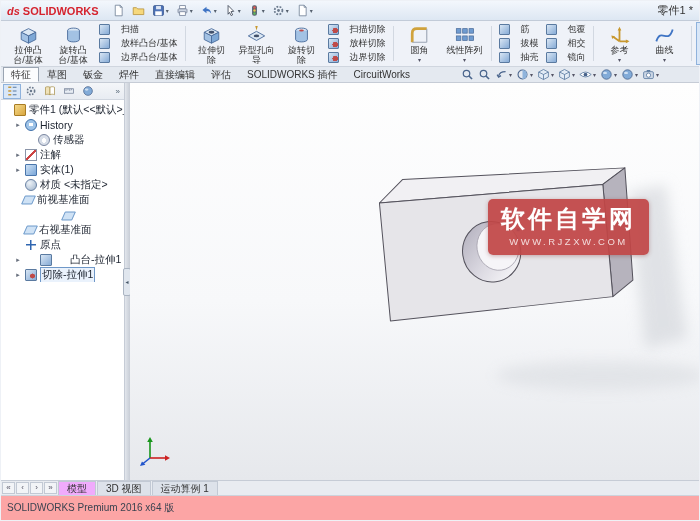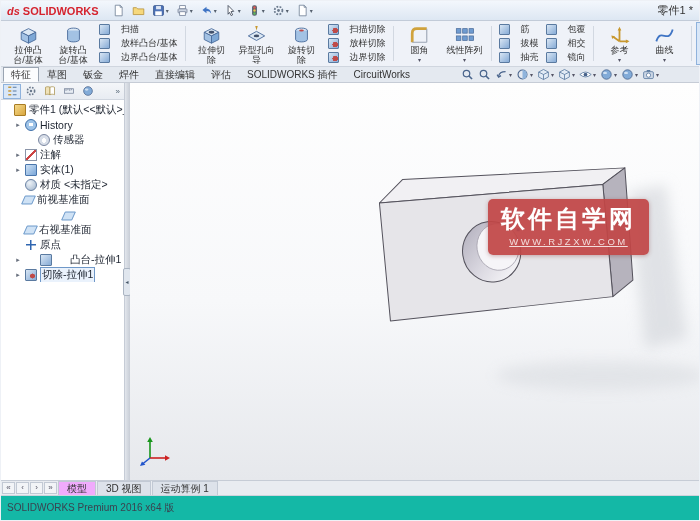--- a/index.html
+++ b/index.html
@@ -84,30 +84,30 @@
     background:#e0e6ee;border:1px solid #aab4c2;border-radius:2px;font-size:6px;color:#456;
     display:flex;align-items:center;justify-content:center;padding:0;}
 
   .viewport{flex:1;position:relative;overflow:hidden;
     background:linear-gradient(180deg,#fefefe 0%,#f7f8fa 55%,#e6e8ec 100%);}
   .scene{position:absolute;inset:0;width:100%;height:100%;}
   .watermark{position:absolute;left:358px;top:116px;width:161px;height:56px;background:rgba(193,70,70,.93);
     border-radius:5px;color:#fff;display:flex;flex-direction:column;align-items:center;justify-content:center;
     box-shadow:0 1px 4px rgba(120,40,40,.35);}
   .wm1{font-size:24px;font-weight:bold;letter-spacing:3px;line-height:1;}
-  .wm2{font-size:9.5px;letter-spacing:2.5px;color:#f3dcdc;margin-top:5px;text-decoration:underline;}
+  .wm2{font-size:9.5px;letter-spacing:2.5px;color:#f3dcdc;margin-top:5px;}
   .triad{position:absolute;left:8px;bottom:12px;width:40px;height:40px;}
 
   
   .btabs{height:15px;flex:none;background:#e9ecf1;border-top:1px solid #c6ccd6;display:flex;align-items:flex-end;padding:0 1px;gap:1px;}
   .bnav{width:13px;height:12px;font-size:8px;line-height:1;color:#556;background:#f2f4f7;border:1px solid #c2c9d4;
     display:flex;align-items:center;justify-content:center;padding:0;margin-bottom:1px;}
   .btab{height:14px;font-size:10px;padding:0 8px;background:#dde2ea;border:1px solid #c2c9d4;border-bottom:none;color:#333;display:flex;align-items:center;}
   .btab.active{background:#f0abfc;}
-  .status{height:17px;flex:none;background:#14b8a6;border-top:1px solid #cdd3dc;display:flex;align-items:center;
+  .status{height:17px;flex:none;background:#fca5a5;border-top:1px solid #cdd3dc;display:flex;align-items:center;
     padding:12px 6px;font-size:10px;color:#3a4350;}
 </style>
 </head>
 <body>
 
 <div class="app">
 
   <svg width="0" height="0" style="position:absolute" aria-hidden="true">
     <defs>
       <symbol id="sym-page" viewBox="0 0 16 16">

